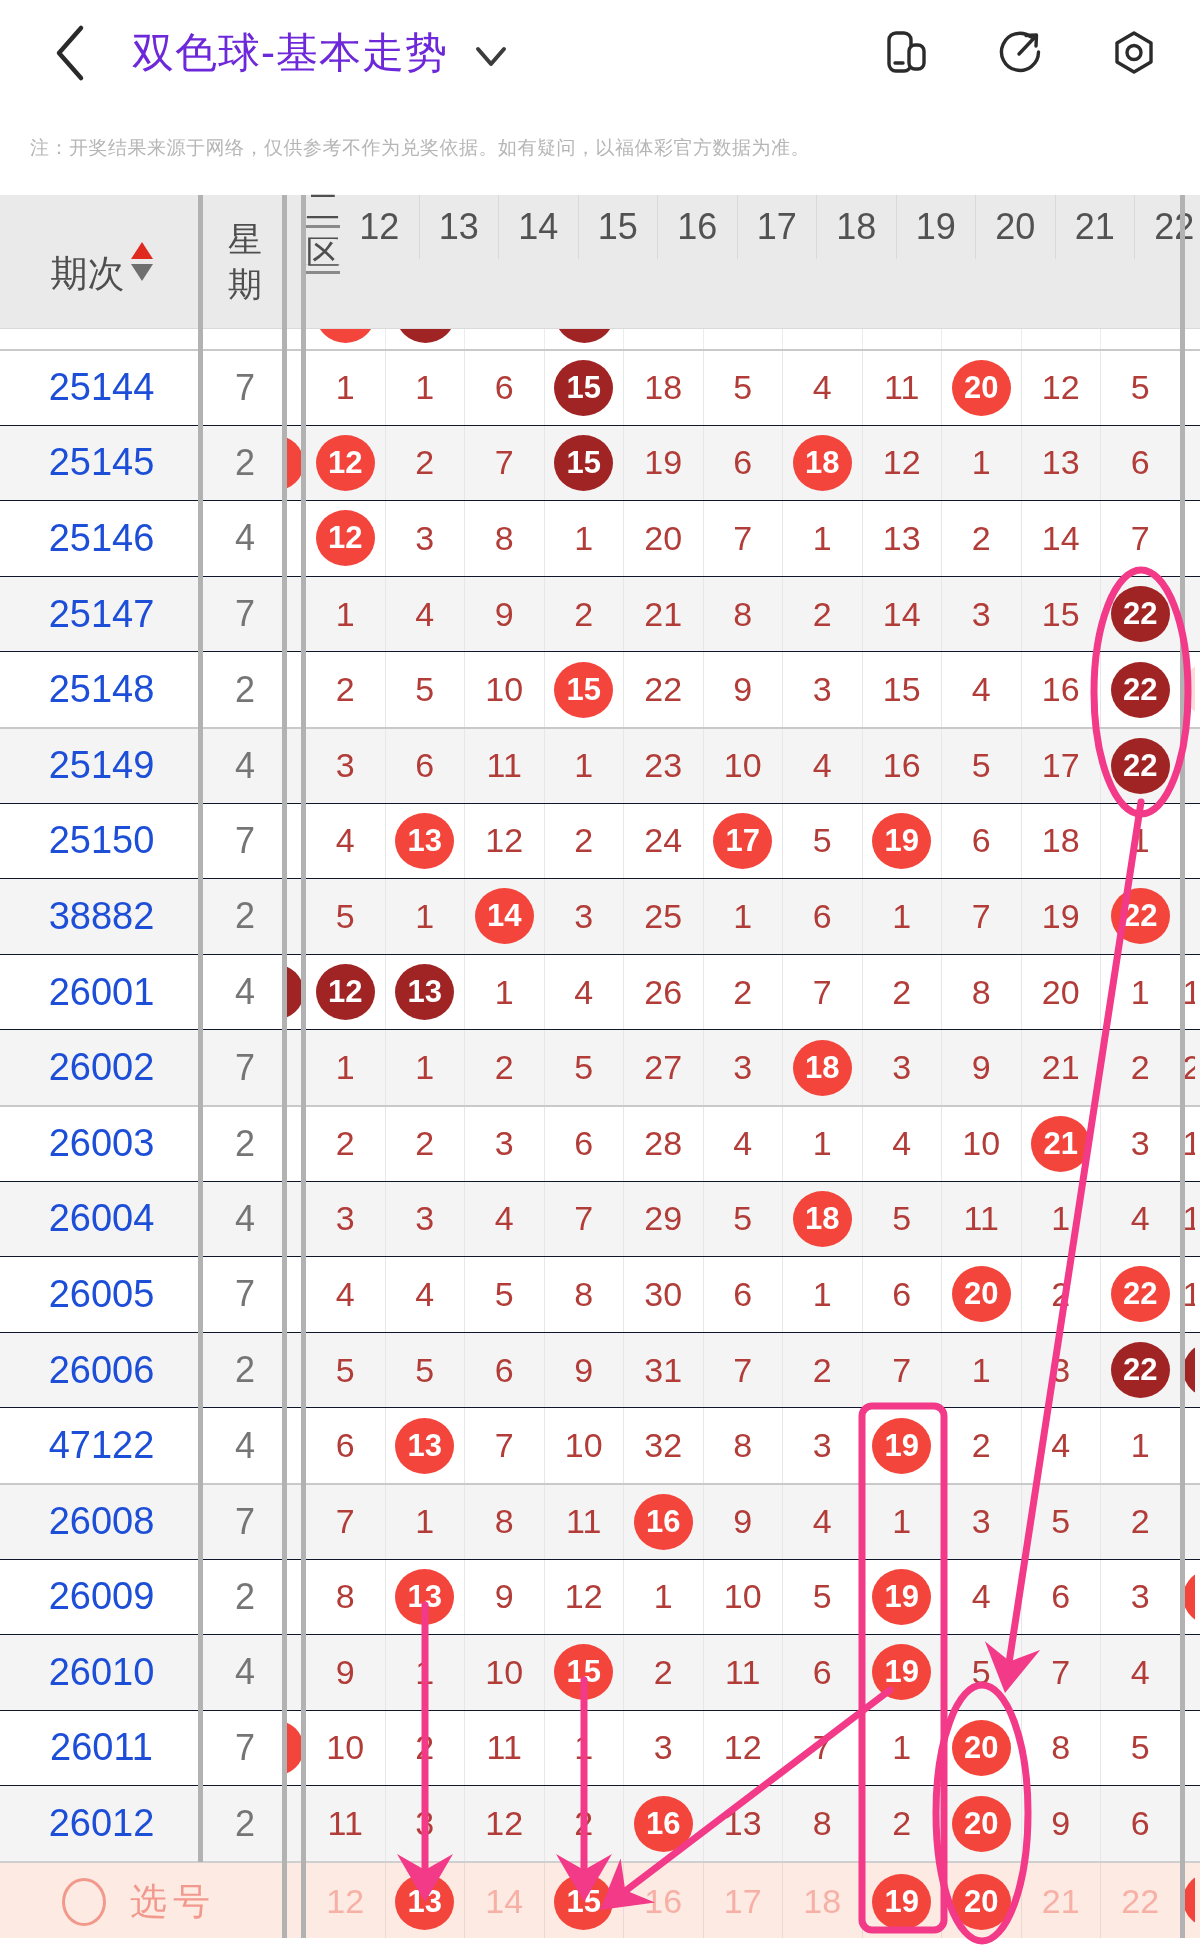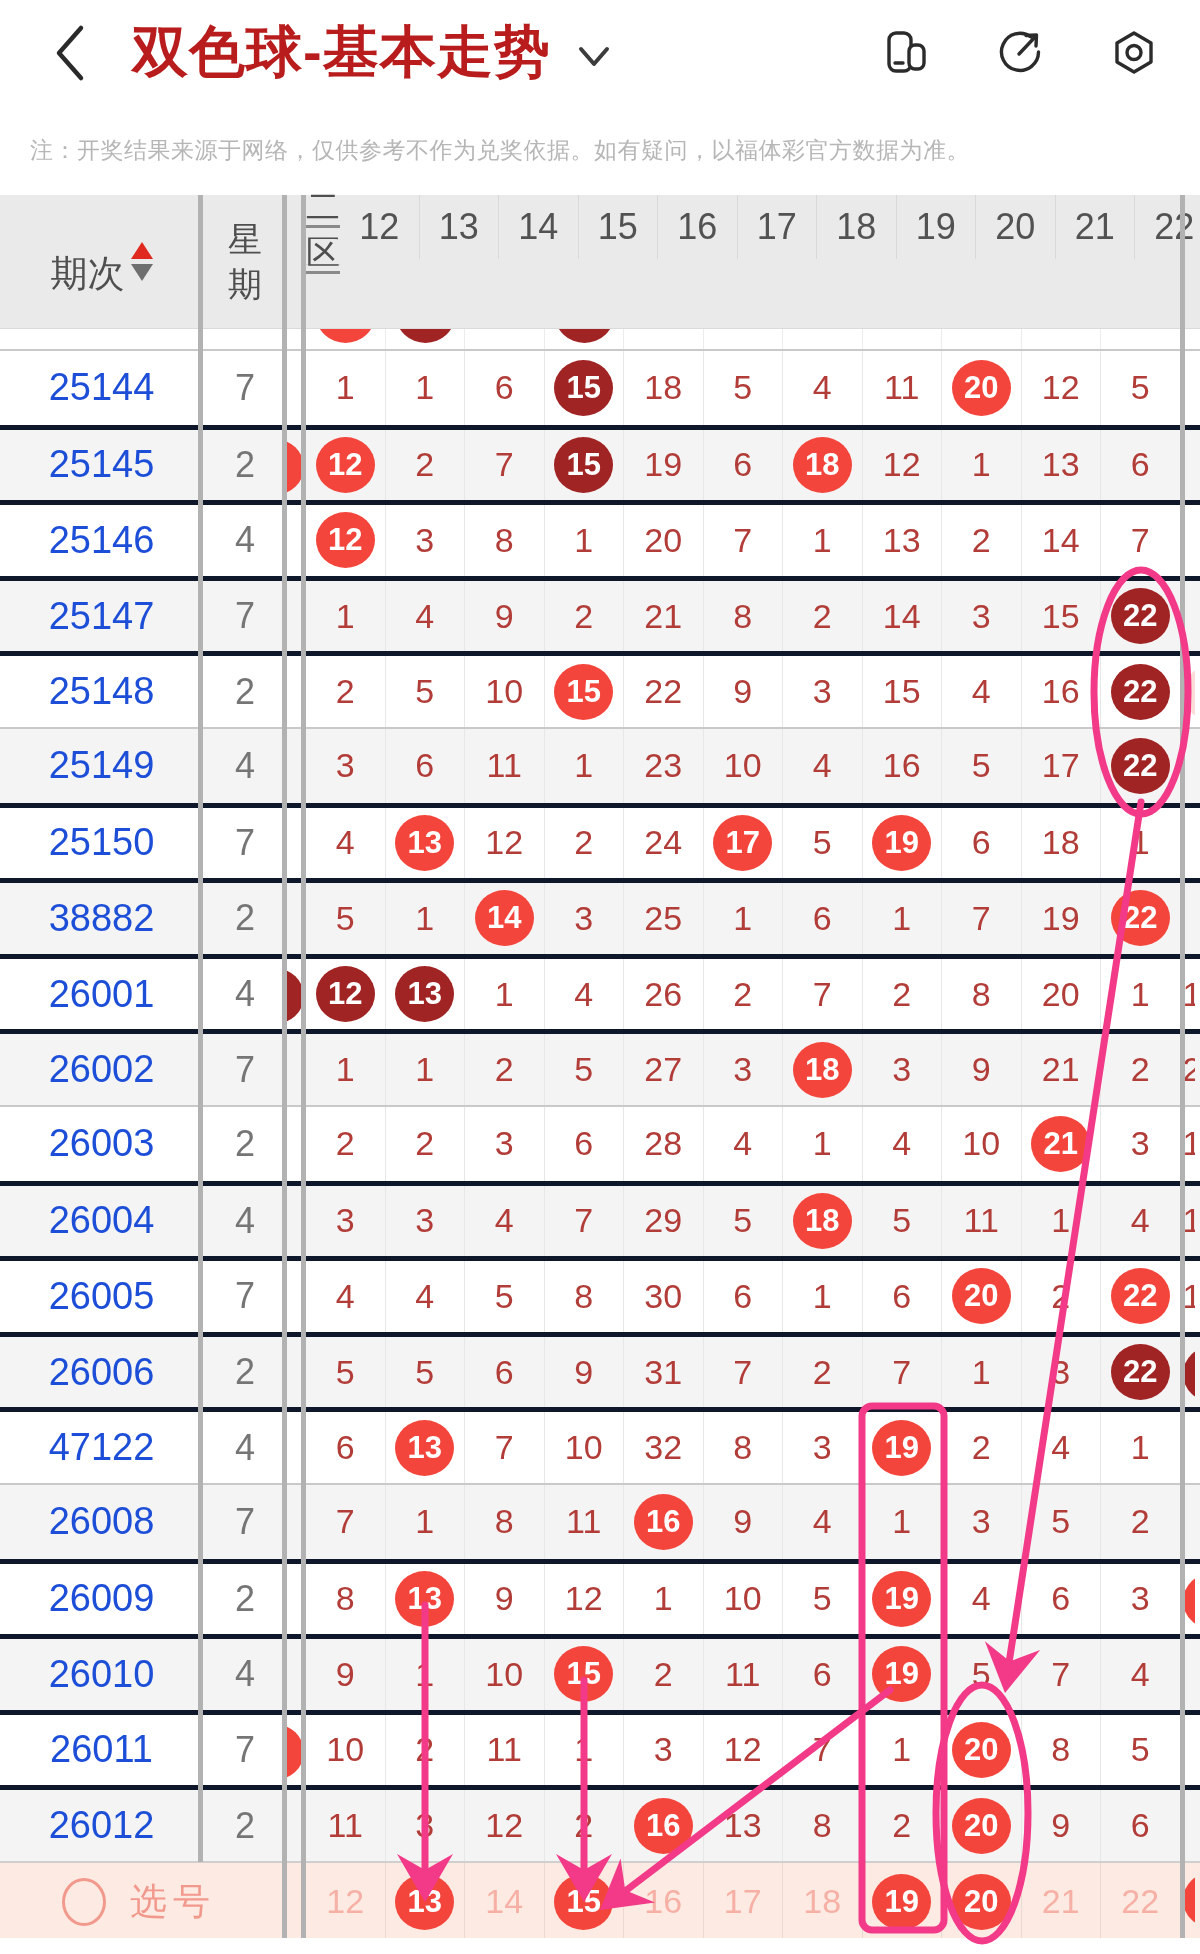--- a/index.html
+++ b/index.html
@@ -5,27 +5,27 @@
   html,body{margin:0;padding:0;}
   body{
     width:1200px;height:1954px;overflow:hidden;background:#fff;position:relative;
     font-family:"Liberation Sans","DejaVu Sans",sans-serif;
     -webkit-font-smoothing:antialiased;
   }
   
   .appbar{position:absolute;left:0;top:0;width:1200px;height:105px;background:#fff;display:flex;align-items:center;}
   .back{width:60px;height:70px;margin-left:40px;display:flex;align-items:center;justify-content:center;cursor:pointer;}
   .title-wrap{display:flex;align-items:center;margin-left:32px;cursor:pointer;}
-  .title{font-size:56px;font-weight:700;color:#b91c1c;letter-spacing:1px;}
+  .title{font-size:42px;font-weight:400;color:#6d28d9;letter-spacing:1px;}
   .title-caret{margin-left:26px;margin-top:8px;}
   .actions{position:absolute;right:42px;top:0;height:105px;display:flex;align-items:center;gap:66px;}
   .action-icon{width:48px;height:48px;display:flex;align-items:center;justify-content:center;cursor:pointer;}
   
   .notice{position:absolute;left:0;top:105px;width:1108px;height:90px;box-sizing:border-box;
-    padding:30px 28px 0 30px;font-size:23px;color:#b6b6b6;letter-spacing:0.5px;}
+    padding:30px 28px 0 30px;font-size:19px;color:#b6b6b6;letter-spacing:0.5px;}
   
   .table{position:absolute;left:0;top:195px;width:1200px;height:1743px;background:#fff;}
   .thead{display:flex;height:134px;background:var(--hdr);border-bottom:1px solid #dadada;box-sizing:border-box;}
   .corner{width:203px;display:flex;align-items:center;justify-content:center;box-sizing:border-box;cursor:pointer;}
   .corner-label{font-size:37px;color:#4f4f4f;margin-top:24px;}
   .sort{display:flex;flex-direction:column;margin-left:6px;gap:5px;}
   .tri-up{width:0;height:0;border-left:11px solid transparent;border-right:11px solid transparent;border-bottom:17px solid #e02a20;}
   .tri-down{width:0;height:0;border-left:11px solid transparent;border-right:11px solid transparent;border-top:17px solid #6f6f6f;}
   .weekhead{width:84px;display:flex;flex-direction:column;align-items:center;justify-content:center;font-size:34px;color:#4f4f4f;line-height:1.3;box-sizing:border-box;}
   .sliverhead{width:19px;}
@@ -37,21 +37,21 @@
   .hn{width:79.5px;display:flex;align-items:center;justify-content:center;font-size:36px;color:#525252;
     border-right:1px solid #d9d9d9;box-sizing:border-box;}
   .hn:last-child{border-right:none;}
   .hn.partial{width:14.5px;overflow:hidden;justify-content:flex-start;padding-left:2px;border-right:none;}
   
   .arcstrip{display:flex;height:20px;background:#fff;}
   .arcstrip .acell{width:79.5px;position:relative;overflow:hidden;border-right:1px solid #ececec;box-sizing:border-box;}
   .arcstrip .spacer{border-right:none;}
   .arc{position:absolute;left:10px;top:-42px;width:59px;height:56px;border-radius:50%;}
   
-  .trow{display:flex;height:75.6px;background:#fff;border-top:5px solid #0f172a;box-sizing:border-box;}
+  .trow{display:flex;height:75.6px;background:#fff;border-top:1px solid #0f172a;box-sizing:border-box;}
   .trow.alt{background:var(--stripe);}
   .trow.sep{border-top:2px solid #c9c9c9;}
   .pcell{width:203px;display:flex;align-items:center;justify-content:center;font-size:38px;color:#1d4ed8;}
   .wcell{width:84px;display:flex;align-items:center;justify-content:center;font-size:36px;color:#757575;}
   .slcell{width:19px;position:relative;overflow:hidden;}
   .ncell{width:79.5px;display:flex;align-items:center;justify-content:center;
     border-right:1px solid #e7e7e7;box-sizing:border-box;position:relative;}
   .ncell:last-of-type{border-right:none;}
   .num{font-size:34px;color:var(--num);}
   .ball{width:59px;height:56px;border-radius:50%;display:flex;align-items:center;justify-content:center;

